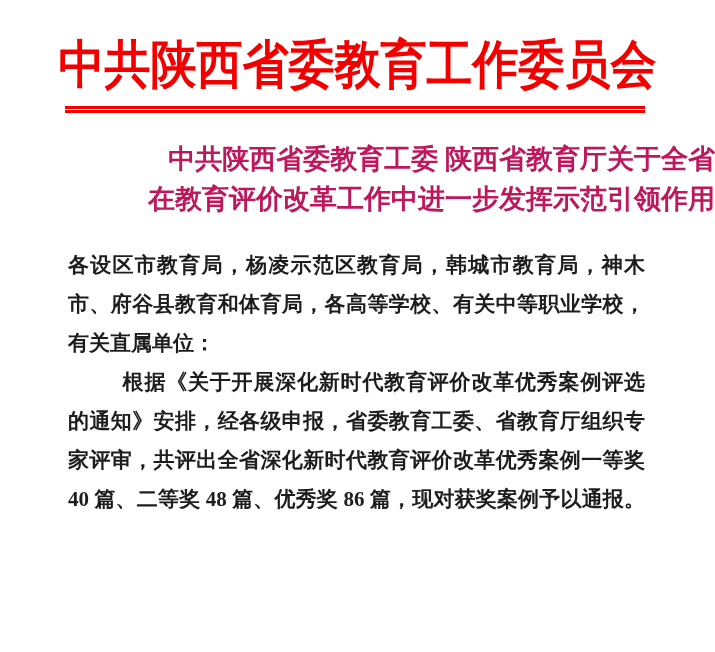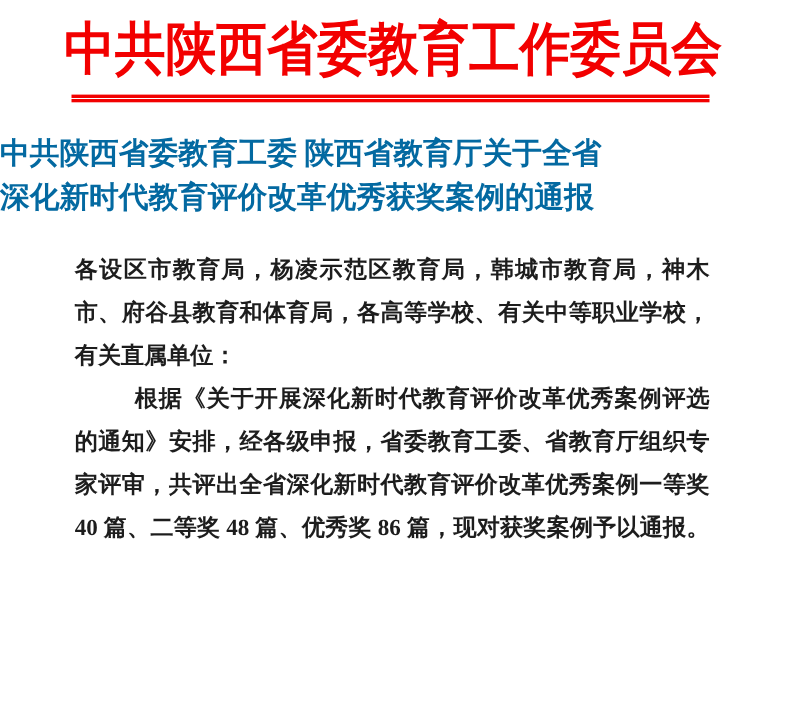--- a/index.html
+++ b/index.html
@@ -7,20 +7,21 @@
     padding: 0;
     background: #ffffff;
   }
   .page {
     position: relative;
     width: 715px;
     height: 496px;
     background: #ffffff;
     overflow: hidden;
     font-family: "Liberation Serif", "DejaVu Serif", serif;
+    margin-top: 20px;
   }
   .letterhead {
     margin-top: 10px;
     text-align: center;
     font-size: 46px;
     line-height: 62px;
     font-weight: bold;
     color: #f20000;
     white-space: nowrap;
     transform: scaleY(1.12);
@@ -40,25 +41,25 @@
   .doc-number {
     margin-top: 18px;
     padding-right: 95px;
     text-align: right;
     font-size: 21px;
     line-height: 26px;
     color: #1d1d1d;
   }
   .title {
     margin-top: 26px;
-    text-align: left;
+    text-align: right;
     font-size: 27px;
     line-height: 40px;
     font-weight: bold;
-    color: #0369a1;
+    color: #be185d;
   }
   .title-line {
     white-space: nowrap;
   }
   .body-text {
     margin: 27px 70px 0 68px;
     font-size: 21px;
     line-height: 39px;
     text-align: justify;
     color: #1d1d1d;
@@ -77,21 +78,21 @@
 
 <div class="page">
 
   <div class="letterhead">中共陕西省委教育工作委员会</div>
 
   <div class="divider"></div>
 
 
   <div class="title">
     <div class="title-line">中共陕西省委教育工委 陕西省教育厅关于全省</div>
-    <div class="title-line">深化新时代教育评价改革优秀获奖案例的通报</div>
+    <div class="title-line">在教育评价改革工作中进一步发挥示范引领作用</div>
   </div>
 
   <div class="body-text">
     <p>各设区市教育局，杨凌示范区教育局，韩城市教育局，神木市、府谷县教育和体育局，各高等学校、有关中等职业学校，有关直属单位：</p>
     <p class="indent">根据《关于开展深化新时代教育评价改革优秀案例评选的通知》安排，经各级申报，省委教育工委、省教育厅组织专家评审，共评出全省深化新时代教育评价改革优秀案例一等奖 40 篇、二等奖 48 篇、优秀奖 86 篇，现对获奖案例予以通报。请获奖单位珍惜荣誉、再接再厉，在教育评价改革工作中进一步发挥示范引领作用，为服务陕西教育事业高质量发展作出更大贡献。</p>
 
   </div>
 
 </div>
 

